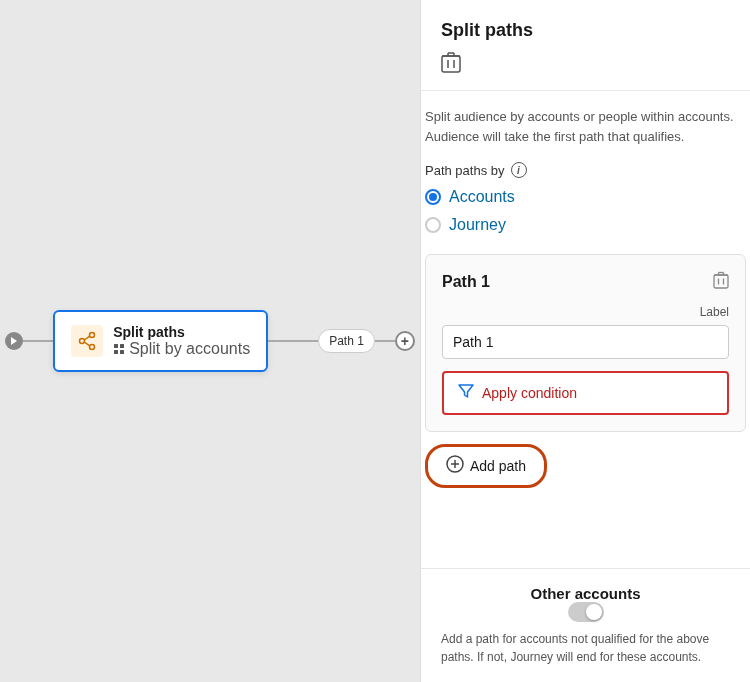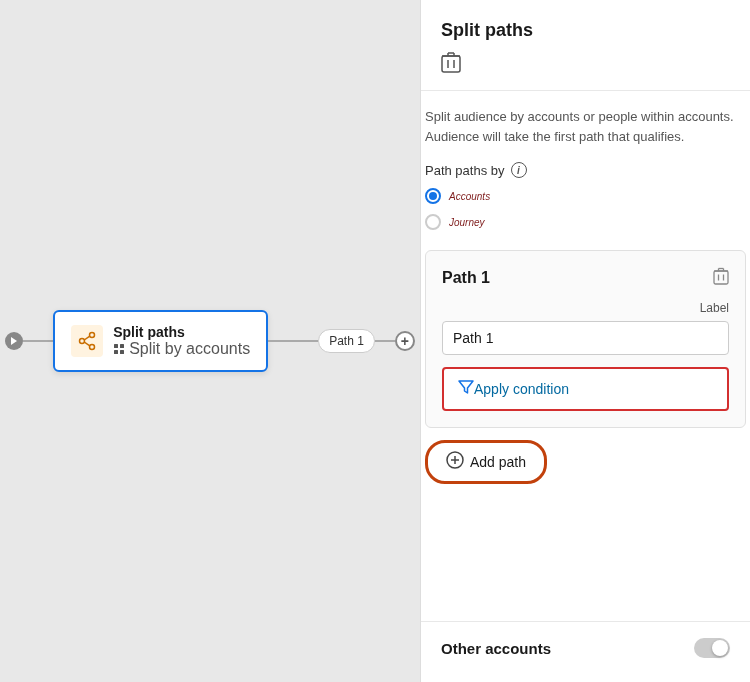--- a/index.html
+++ b/index.html
@@ -224,23 +224,22 @@
     }
 
     .radio-inner {
       width: 8px;
       height: 8px;
       border-radius: 50%;
       background: #1473e6;
     }
 
     .radio-label {
-      font-size: 10px;
-      color: #7f1d1d;
-      font-style: italic;
+      font-size: 16px;
+      color: #0369a1;
     }
 
     
     .path-card {
       border: 1px solid #e0e0e0;
       border-radius: 6px;
       padding: 16px;
       margin-bottom: 12px;
       background: #fafafa;
     }
@@ -279,26 +278,27 @@
       font-size: 14px;
       color: #1a1a1a;
       background: white;
       margin-bottom: 12px;
       outline: none;
     }
 
     .apply-condition-btn {
       display: flex;
       align-items: center;
+      gap: 8px;
       border: 2px solid #d32f2f;
       border-radius: 4px;
       padding: 10px 14px;
       background: white;
       cursor: pointer;
-      color: #0369a1;
+      color: #b91c1c;
       font-size: 14px;
       font-weight: 500;
       width: 100%;
     }
 
     .filter-icon {
       color: #1473e6;
       font-size: 16px;
     }
 
@@ -329,20 +329,21 @@
 
     .other-accounts-section {
       padding: 0 20px 16px;
     }
 
     .other-accounts-header {
       display: flex;
       justify-content: space-between;
       align-items: center;
       margin-bottom: 8px;
+      flex-direction: column;
     }
 
     .other-accounts-title {
       font-size: 15px;
       font-weight: 700;
       color: #1a1a1a;
     }
 
     .toggle-switch {
       width: 36px;
@@ -496,14 +497,15 @@
 
   <div class="divider"></div>
 
   <div class="other-accounts-section">
     <div class="other-accounts-header">
       <span class="other-accounts-title">Other accounts</span>
       <div class="toggle-switch">
         <div class="toggle-knob"></div>
       </div>
     </div>
+    <p class="other-accounts-desc">Add a path for accounts not qualified for the above paths. If not, Journey will end for these accounts.</p>
   </div>
 </div>
 
 </body></html>

